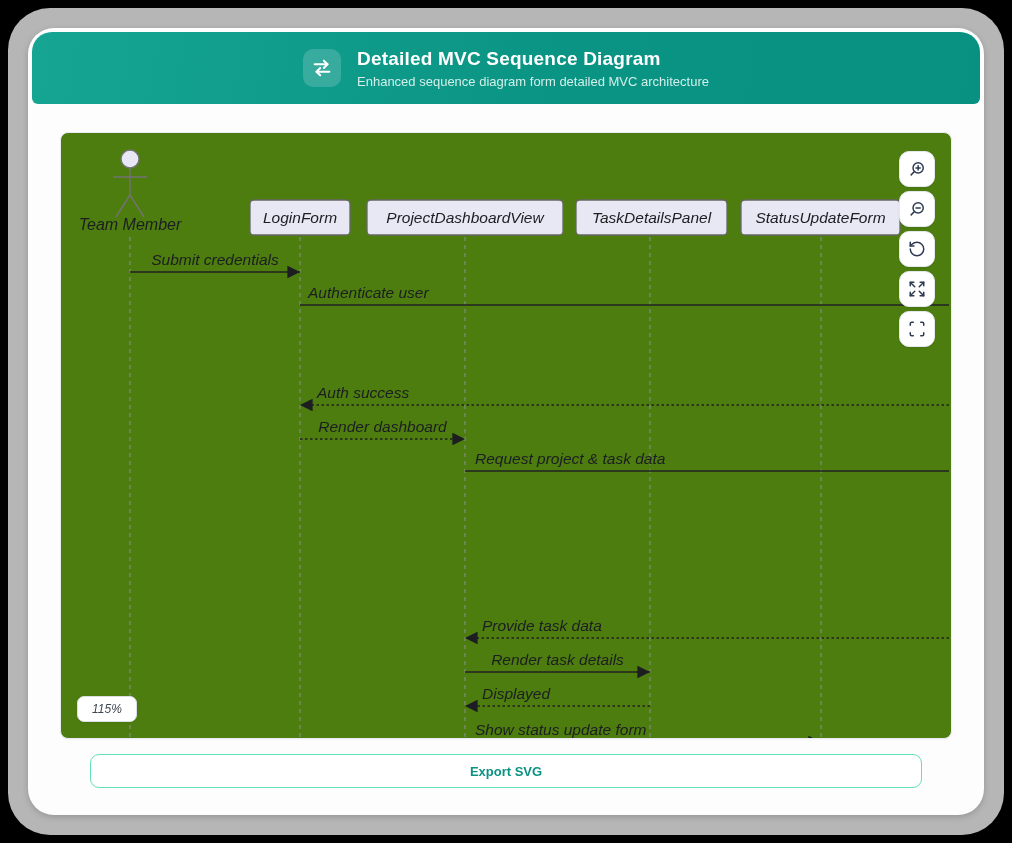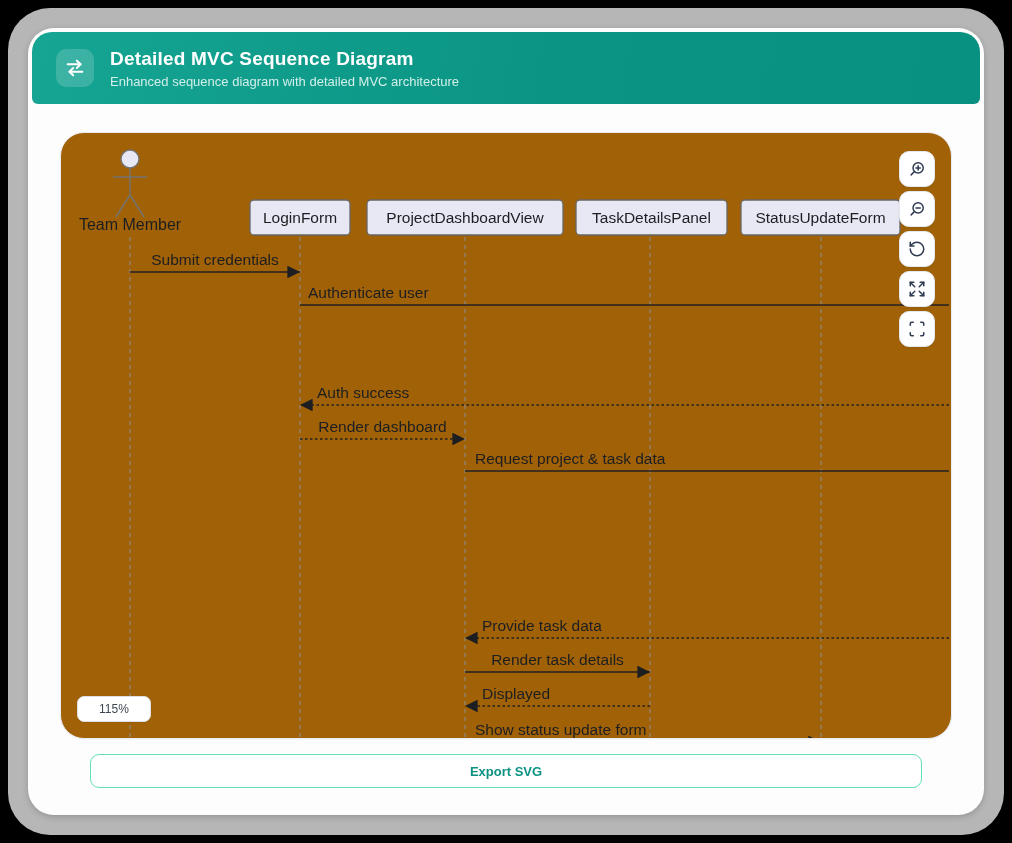--- a/index.html
+++ b/index.html
@@ -12,47 +12,47 @@
     background:#b6b6b6;border-radius:42px;
   }
   .window{
     position:absolute;left:20px;top:20px;width:956px;height:787px;
     background:#fdfdfe;border-radius:26px;overflow:hidden;
     box-shadow:0 2px 6px rgba(0,0,0,.18);
   }
   .app-header{
     margin:4px;height:72px;border-radius:20px 20px 6px 6px;
     background:linear-gradient(100deg,#16a593 0%,#0a9484 55%,#089180 100%);
-    display:flex;align-items:center;gap:16px;padding:0 24px;box-sizing:border-box;
+    display:flex;align-items:center;gap:16px;padding:0 24px;box-sizing:border-box;justify-content:center;
   }
   .hdr-icon{
     width:38px;height:38px;border-radius:10px;background:rgba(255,255,255,.17);
     display:flex;align-items:center;justify-content:center;flex:0 0 auto;
   }
   .hdr-text{display:flex;flex-direction:column;}
   .hdr-title{font-size:19px;font-weight:bold;color:#ffffff;letter-spacing:.2px;}
   .hdr-sub{font-size:13px;color:#d2efe9;margin-top:4px;}
   .app-body{position:relative;padding:24px 32px 0;box-sizing:border-box;}
   .diagram-card{
-    position:relative;height:605px;border:1px solid #e9ecf3;border-radius:24px;
-    background:#a16207;overflow:hidden;box-shadow:0 1px 2px rgba(16,24,40,.04);
+    position:relative;height:605px;border:1px solid #e9ecf3;border-radius:8px;
+    background:#4d7c0f;overflow:hidden;box-shadow:0 1px 2px rgba(16,24,40,.04);font-style:italic;
   }
   .diagram-card svg.seq{position:absolute;left:0;top:0;}
   .controls{
     position:absolute;top:18px;right:16px;display:flex;flex-direction:column;gap:4px;z-index:5;
   }
   .ctrl-btn{
     width:36px;height:36px;background:#fff;border:1px solid #e5e8ef;border-radius:10px;
     display:flex;align-items:center;justify-content:center;padding:0;cursor:pointer;
     box-shadow:0 1px 2px rgba(16,24,40,.08);
   }
   .ctrl-btn svg{stroke:#2f3b52;fill:none;stroke-width:2;stroke-linecap:round;stroke-linejoin:round;}
   .zoom-badge{
     position:absolute;left:16px;bottom:16px;z-index:5;background:#fff;
-    border:1px solid #dcdfe6;border-radius:7px;padding:5px 21px;font-size:12px;
+    border:1px solid #dcdfe6;border-radius:7px;padding:5px 14px;font-size:12px;
     color:#3f4752;box-shadow:0 1px 2px rgba(16,24,40,.05);
   }
   .footer{display:flex;padding:15px 30px 0;box-sizing:border-box;}
   .footer-btn{
     flex:1;height:34px;background:#fff;border:1px solid #63dfba;border-radius:9px;
     color:#0c9283;font-weight:bold;font-size:13px;cursor:pointer;
     font-family:"Liberation Sans", sans-serif;
   }
 </style>
 </head>
@@ -65,21 +65,21 @@
       <div class="hdr-icon">
         <svg width="22" height="22" viewBox="0 0 24 24" stroke="#fff" fill="none" stroke-width="2.2" stroke-linecap="round" stroke-linejoin="round">
           <path d="M4 8h14"></path>
             <path d="M14 4l4 4-4 4" fill="none"></path>
           <path d="M20 16H6"></path>
             <path d="M10 12l-4 4 4 4" fill="none"></path>
         </svg>
       </div>
       <div class="hdr-text">
         <div class="hdr-title">Detailed MVC Sequence Diagram</div>
-        <div class="hdr-sub">Enhanced sequence diagram with detailed MVC architecture</div>
+        <div class="hdr-sub">Enhanced sequence diagram form detailed MVC architecture</div>
       </div>
     </div>
 
     <div class="app-body">
       <div class="diagram-card">
 
         <svg id="seq-svg" class="seq" width="888" height="605" viewBox="0 0 893 605" preserveAspectRatio="xMinYMin slice">
           <defs>
             <marker id="arrowhead" viewBox="0 0 10 10" refX="10" refY="5" markerWidth="9" markerHeight="9" orient="auto-start-reverse">
               <path d="M0 0 L10 5 L0 10 z" fill="#1c1e21"></path>

